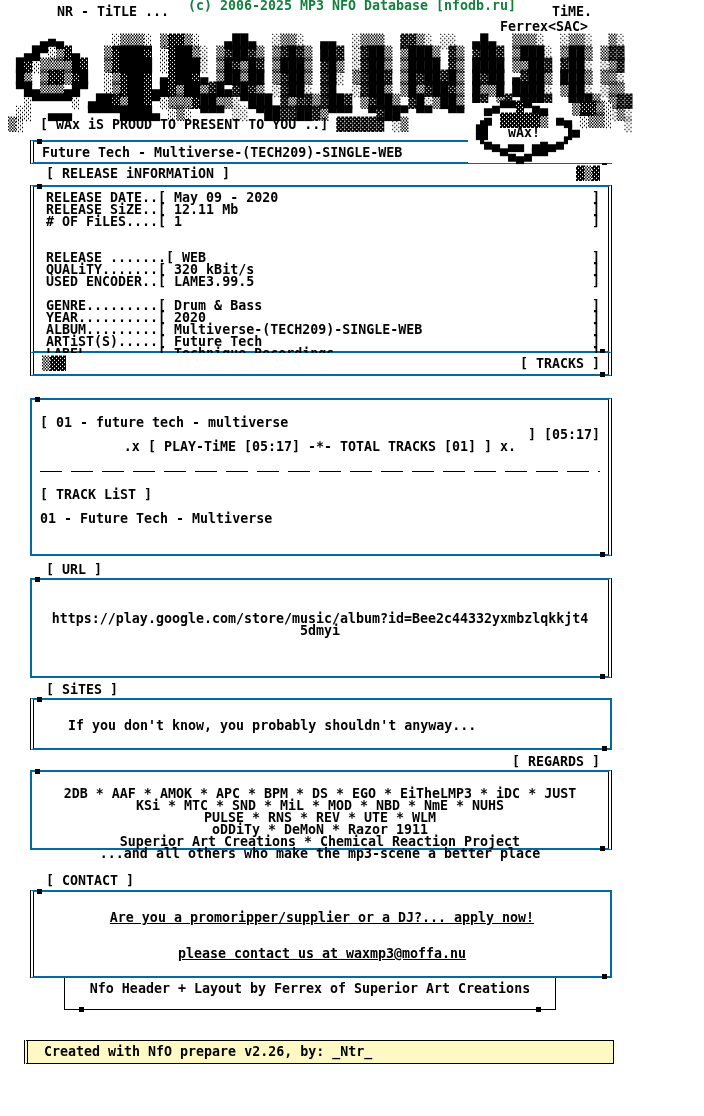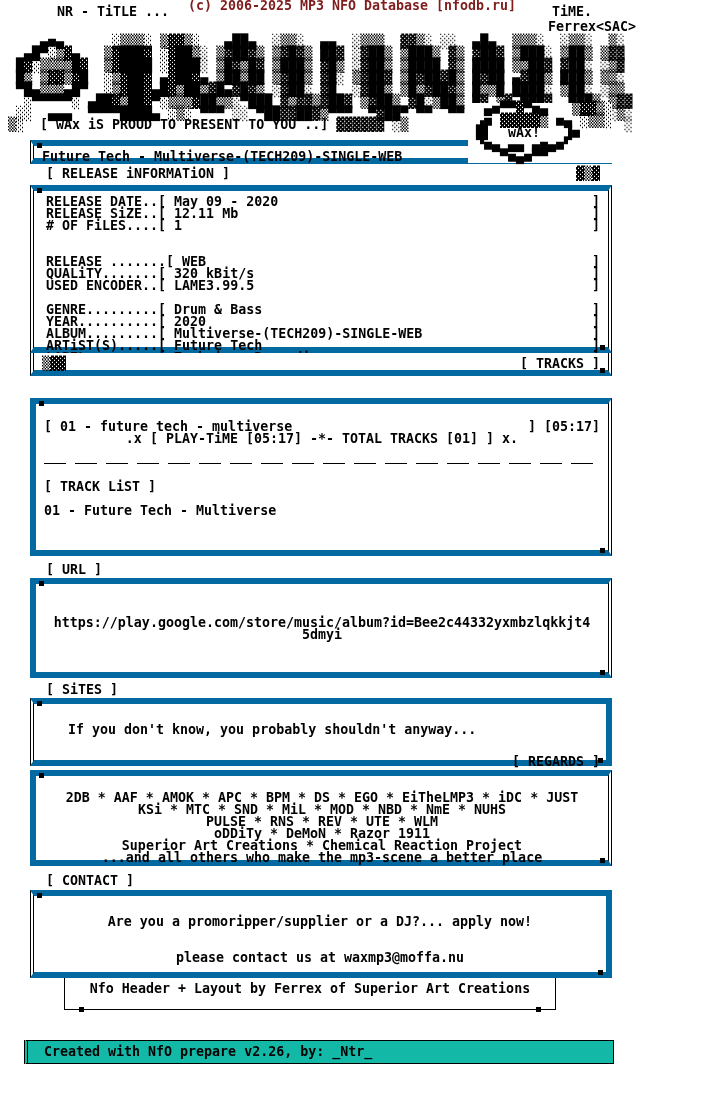--- a/index.html
+++ b/index.html
@@ -2,32 +2,32 @@
 <html><head>
 <meta charset="utf-8">
 <style>
   html,body{margin:0;padding:0;background:#fff;}
   .page{position:relative;width:704px;height:1116px;background:#fff;color:#000;
         font-family:"DejaVu Sans Mono",monospace;font-weight:bold;font-size:13.3px;line-height:12px;
         overflow:hidden;}
   .page span{white-space:pre;}
   pre{margin:0;font:inherit;white-space:pre;}
   .abs{position:absolute;}
-  .red{color:#7f1d1d;}
+  .red{color:#15803d;}
 
   
-  .box{position:absolute;left:30px;width:582px;border:6px solid #0369a1;box-sizing:border-box;background:#fff;}
+  .box{position:absolute;left:30px;width:582px;border:2px solid #0369a1;box-sizing:border-box;background:#fff;}
   .dbl-l{border-left:4px double #000;}
   .dbl-r{border-right:4px double #000;}
   .box::before{content:"";position:absolute;left:3px;top:-3px;width:5px;height:5px;background:#000;}
   .box::after{content:"";position:absolute;right:3px;bottom:-3px;width:5px;height:5px;background:#000;}
 
   
   .copyright{top:0;left:0;width:704px;text-align:center;}
-  .ferrex{top:21px;left:0;width:704px;text-align:right;padding-right:68px;box-sizing:border-box;}
+  .ferrex{top:21px;left:0;width:704px;text-align:right;padding-right:116px;box-sizing:border-box;}
   .art{top:36px;left:8px;z-index:1;}
   .presents{top:119px;left:8px;z-index:1;}
   .stamp{top:103px;left:468px;z-index:2;background:#fff;}
 
   .title-box{top:140px;height:24px;padding:5px 8px 0 8px;}
   .hdr-row{position:absolute;left:0;width:704px;box-sizing:border-box;padding-left:46px;}
   .rel-hdr{top:166px;height:16px;padding-top:2px;position:absolute;}
   .deco-right{position:absolute;right:104px;top:2px;}
 
   .release-box{top:185px;height:168px;padding:5px 8px 0 12px;}
@@ -36,45 +36,45 @@
   .frow .rb{margin-left:auto;}
   .sp{height:12px;}
 
   .banner-box{top:353px;height:23px;border-top:none;display:flex;justify-content:space-between;padding:5px 8px 0 8px;}
   .banner-box::before{display:none;}
 
   .cols-row{top:376px;height:22px;left:0;width:704px;box-sizing:border-box;display:flex;justify-content:space-between;
             padding:6px 112px 0 57px;gap:45px;}
 
   .tracks-box{top:398px;height:158px;padding:5px 8px 0 8px;}
-  .t-entry{display:flex;margin-top:12px;}
+  .t-entry{display:flex;margin-top:12px;flex-direction:column;}
   .t-entry .rbt{margin-left:auto;}
   .t-summary{text-align:center;}
   .t-dash{margin-top:18px;height:1px;background:repeating-linear-gradient(90deg,#000 0 22px,transparent 22px 31px);}
   .t-listhdr{margin-top:17px;}
   .t-item{margin-top:12px;}
 
   .url-hdr{top:560px;height:18px;padding-top:4px;}
   .url-box{top:578px;height:100px;padding-top:33px;text-align:center;}
   .sites-hdr{top:680px;height:18px;padding-top:4px;}
-  .sites-box{top:698px;height:68px;padding:20px 16px 0 34px;}
+  .sites-box{top:698px;height:52px;padding:20px 16px 0 34px;}
   .regards-hdr{top:753px;height:17px;left:0;width:704px;box-sizing:border-box;text-align:right;padding:3px 104px 0 0;position:absolute;}
-  .regards-box{top:770px;height:96px;padding-top:16px;text-align:center;}
+  .regards-box{top:770px;height:80px;padding-top:16px;text-align:center;}
   .contact-hdr{top:872px;height:18px;padding-top:3px;}
-  .contact-box{top:890px;height:88px;padding-top:20px;text-align:center;}
+  .contact-box{top:890px;height:88px;padding-top:20px;text-align:center;text-decoration:underline;}
   .c-line2{margin-top:24px;}
 
   .credit-box{position:absolute;top:978px;left:64px;width:492px;height:32px;box-sizing:border-box;
               border-left:1px solid #000;border-right:1px solid #000;border-bottom:1px solid #000;
               text-align:center;padding-top:5px;}
   .credit-box::after{content:"";position:absolute;right:14px;bottom:-3px;width:5px;height:5px;background:#000;}
   .credit-box::before{content:"";position:absolute;left:14px;bottom:-3px;width:5px;height:5px;background:#000;}
 
   .created-box{position:absolute;top:1040px;left:24px;width:590px;height:24px;box-sizing:border-box;
-               border:1px solid #000;border-left:4px double #000;padding:5px 0 0 16px;background:#14b8a6;}
+               border:1px solid #000;border-left:4px double #000;padding:5px 0 0 16px;background:#fef9c3;}
 </style>
 </head>
 <body>
 
 <div class="page">
 
   <div class="abs copyright red">(c) 2006-2025 MP3 NFO Database [nfodb.ru]</div>
   <div class="abs ferrex">Ferrex&lt;SAC&gt;</div>
 
   <pre class="abs art">    ▄■▄      ░▒▒▒░ ▒▓▓▒░   ▄██▄  ░▒▒░  ▄▄  ░▒▒▒  ▓▓▒░ ░░  ▄█▄  ▒▒▒░  ░▒▒░  ▒░

